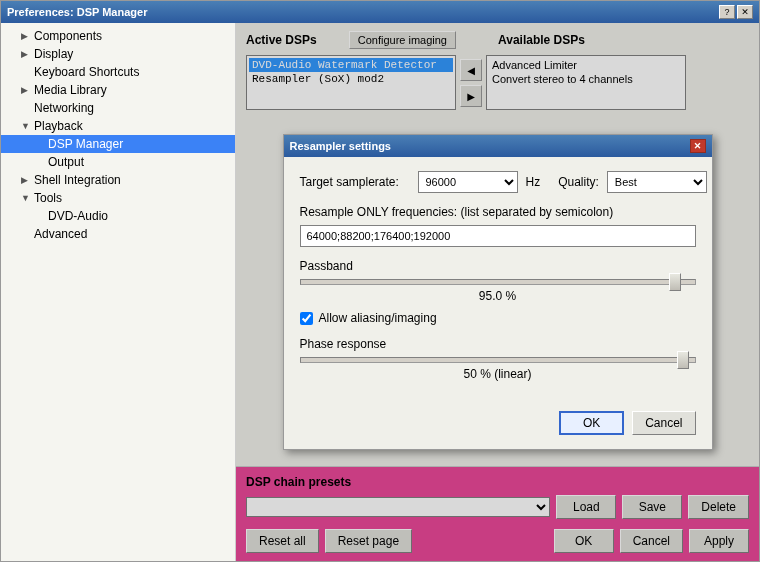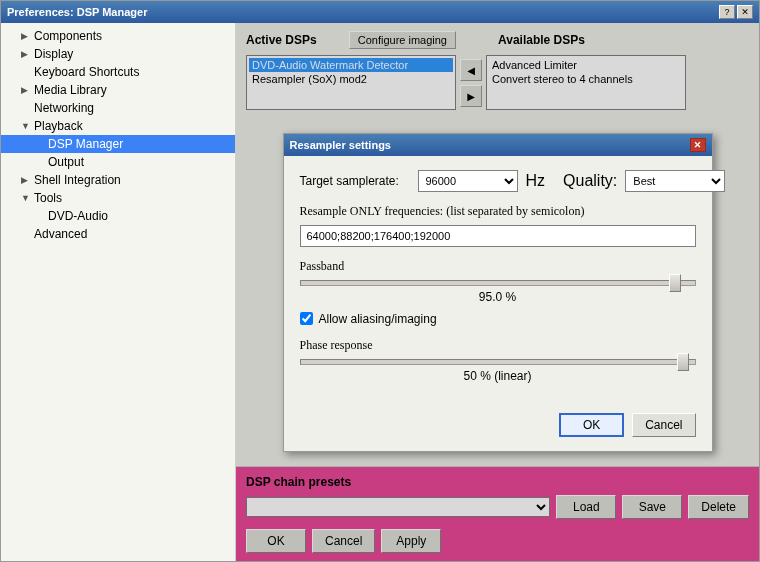--- a/index.html
+++ b/index.html
@@ -127,20 +127,21 @@
     .active-dsp-list {
       width: 210px;
       height: 55px;
       border: 1px solid #808080;
       background: white;
       padding: 2px;
     }
     .active-dsp-item {
       padding: 1px 3px;
       font-size: 11px;
+      font-family: Liberation Mono, monospace;
     }
     .active-dsp-item.selected {
       background: #3399ff;
       color: white;
     }
 
     .available-dsp-list {
       width: 200px;
       height: 55px;
       border: 1px solid #808080;
@@ -283,36 +284,35 @@
     }
     .form-select {
       height: 22px;
       border: 1px solid #808080;
       background: white;
       font-size: 11px;
       min-width: 100px;
       padding: 1px 3px;
     }
     .form-unit {
-      font-size: 16px;
+      font-size: 12px;
     }
 
     .freq-input {
       width: 100%;
       height: 22px;
       border: 1px solid #808080;
       background: white;
       font-size: 11px;
       padding: 1px 6px;
     }
 
     .section-label {
       font-size: 12px;
       margin-bottom: 6px;
-      font-family: Liberation Serif, serif;
     }
 
     .slider-container {
       margin-bottom: 8px;
     }
     .slider-track {
       width: 100%;
       height: 6px;
       background: #d4d0c8;
       border: 1px solid #999;
@@ -465,20 +465,24 @@
         </div>
         <div style="display:flex; align-items:center; gap:6px; margin-bottom:4px;">
           <select class="presets-select" style="flex:1;">
             <option></option>
           </select>
           <button class="btn">Load</button>
           <button class="btn">Save</button>
           <button class="btn">Delete</button>
         </div>
         <div class="action-buttons">
+          <div class="btn-group">
+            <button class="btn">Reset all</button>
+            <button class="btn">Reset page</button>
+          </div>
           <div class="btn-group">
             <button class="btn">OK</button>
             <button class="btn">Cancel</button>
             <button class="btn">Apply</button>
           </div>
         </div>
       </div>
 
       <div class="modal-overlay">
         <div class="modal-window">

